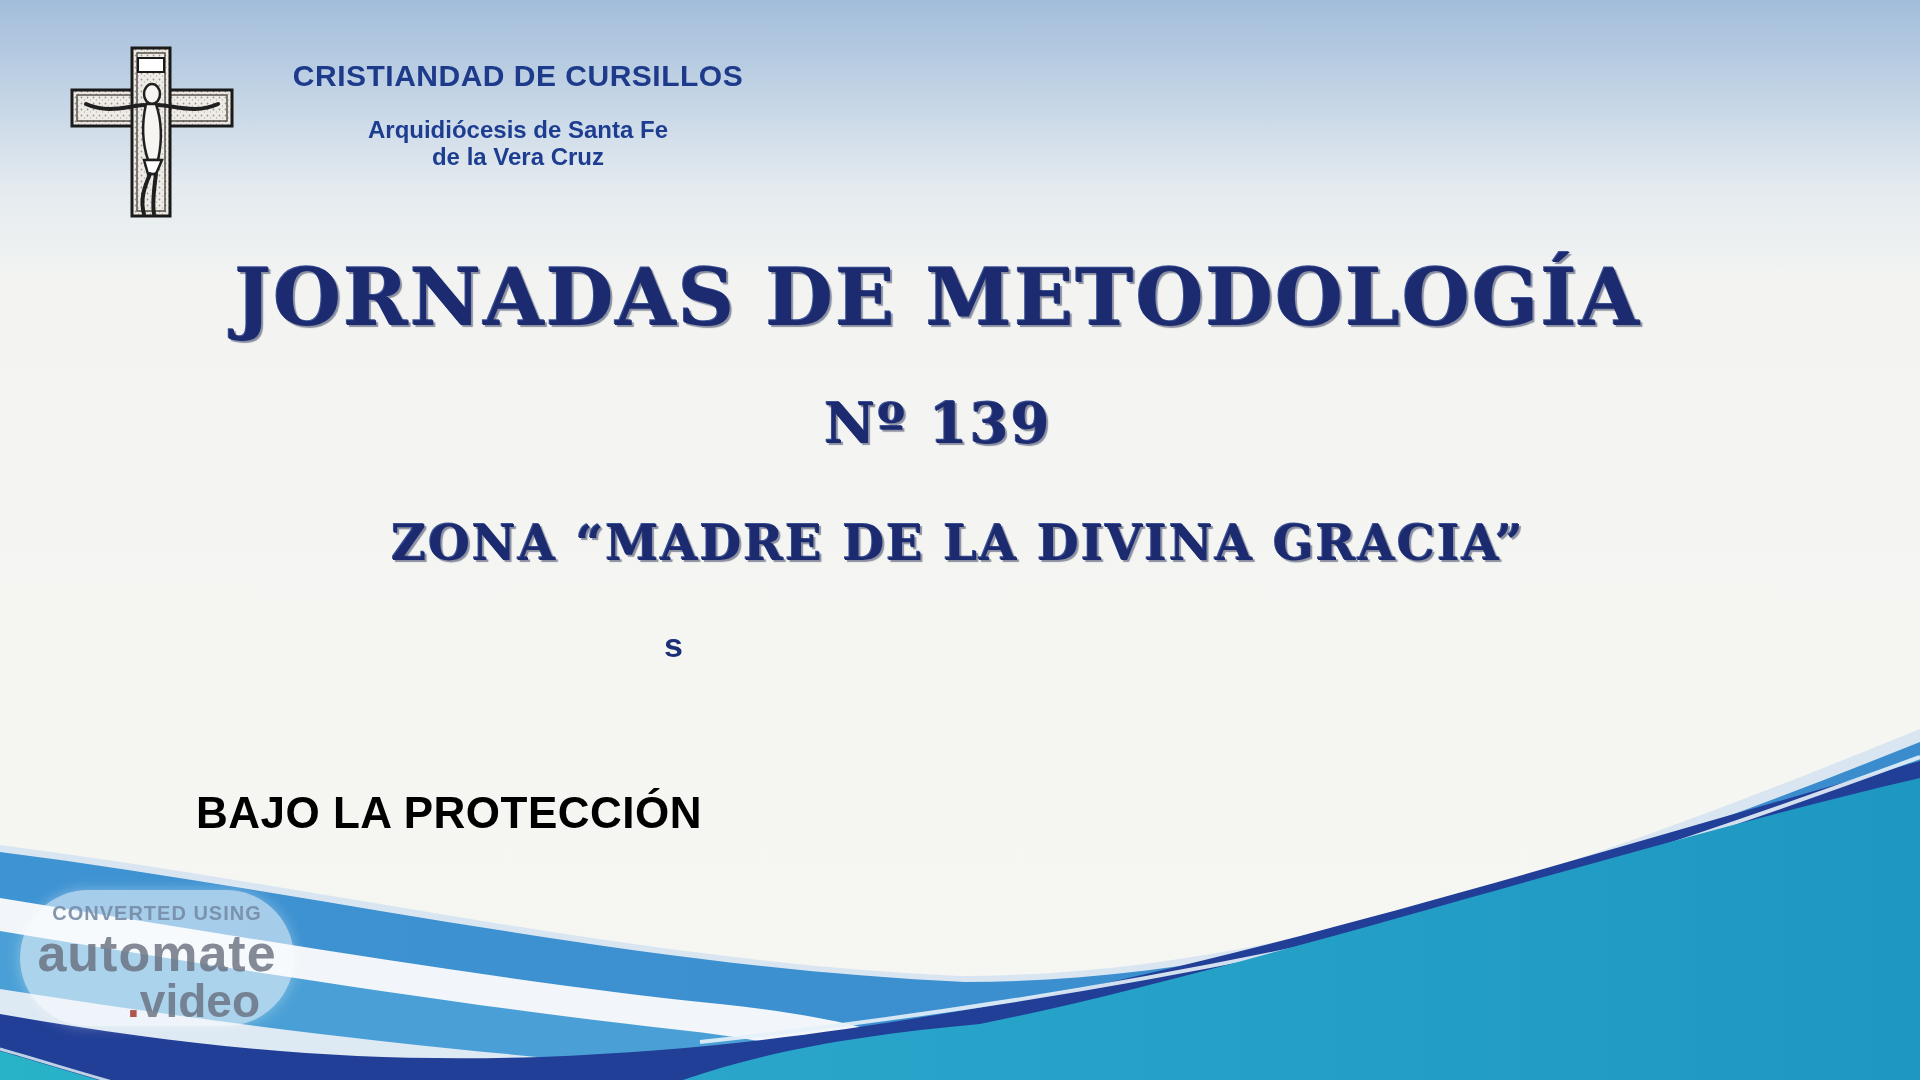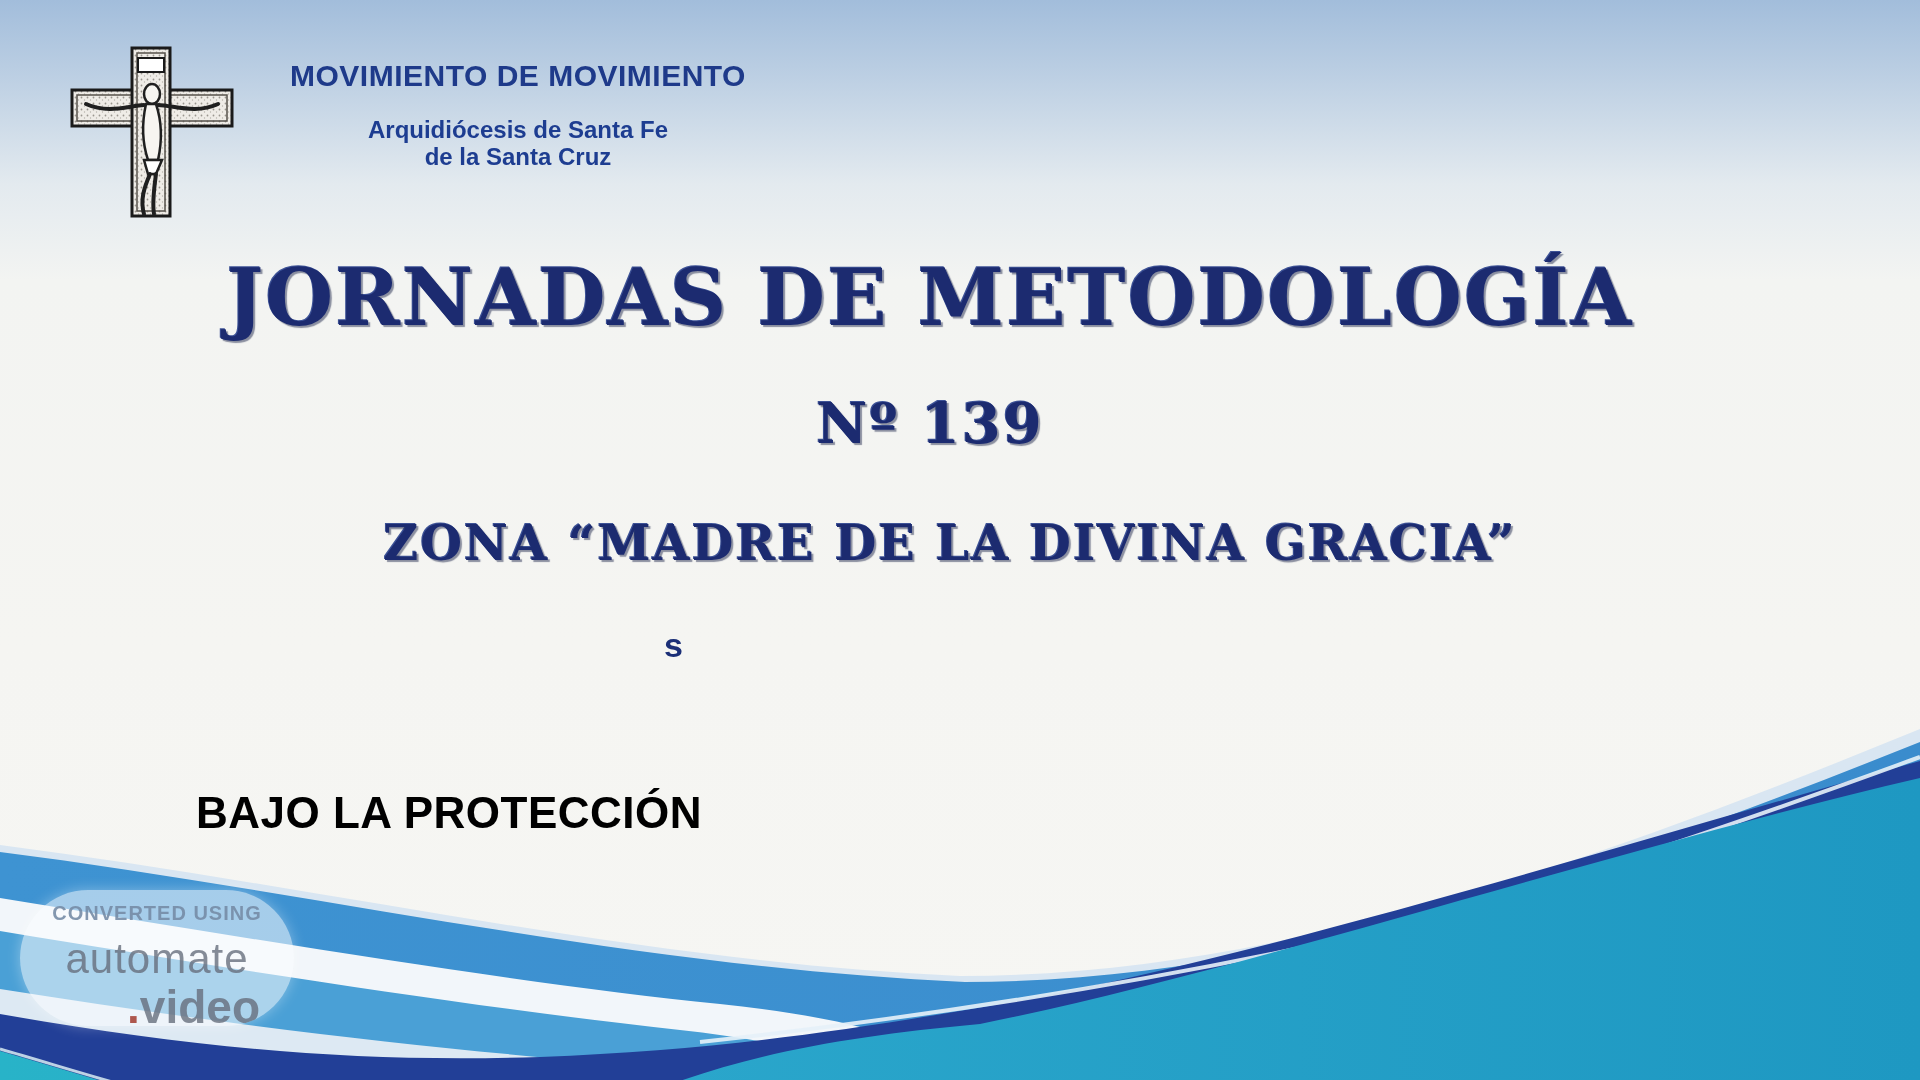--- a/index.html
+++ b/index.html
@@ -17,39 +17,40 @@
   }
   .org-line-big{font-size:30px;line-height:32px;letter-spacing:.5px;}
   .org-gap{height:24px;}
   .org-line-small{font-size:24px;line-height:27px;color:#1d3d91;}
 
   
   .deco{
     font-family:"DejaVu Serif", serif;font-weight:bold;color:#1c2b70;
     text-shadow:2px 2px 1px rgba(10,20,60,.45), -1px -1px 0 #3d5296;
     white-space:nowrap;
+    margin-left:8px;
   }
   .title-1{left:0;top:252px;width:1860px;text-align:center;font-size:78px;letter-spacing:2px;}
   .title-2{left:0;top:390px;width:1860px;text-align:center;font-size:56px;letter-spacing:2px;}
   .subtitle{left:0;top:515px;width:1860px;text-align:center;font-size:48px;letter-spacing:2px;padding-left:20px;}
   .stray-s{left:664px;top:626px;font-size:34px;font-weight:bold;color:#1b2f77;}
   .footer-line{left:196px;top:788px;font-size:44px;font-weight:bold;color:#000000;letter-spacing:.5px;}
 
   
   .wave-svg{left:0;bottom:0;width:1920px;height:430px;display:block;}
 
   
   .watermark{
     left:20px;top:890px;width:274px;height:136px;border-radius:82px;
     background:rgba(252,253,255,.55);
     box-shadow:0 0 14px rgba(255,255,255,.35);
     text-align:center;overflow:hidden;
   }
   .wm-1{margin-top:12px;font-size:20px;font-weight:bold;letter-spacing:1px;color:rgba(118,140,166,.9);}
-  .wm-2{margin-top:6px;font-size:42px;line-height:56px;font-weight:normal;color:rgba(100,108,122,.78);letter-spacing:1px;}
+  .wm-2{margin-top:0;font-size:52px;line-height:56px;font-weight:bold;color:rgba(100,108,122,.78);letter-spacing:1px;}
   .wm-3{margin-top:-4px;font-size:46px;line-height:48px;font-weight:bold;color:rgba(100,108,122,.78);
         text-align:right;padding-right:34px;}
   .wm-dot{color:rgba(162,59,46,.85);}
 
   
   .crucifix{left:68px;top:42px;width:168px;height:180px;}
 </style>
 </head>
 <body>
 
@@ -75,24 +76,24 @@
     <path d="M150,62 C128,72 108,64 90,63" fill="none" stroke-width="4"></path>
     <ellipse cx="84" cy="52" rx="8" ry="10"></ellipse>
     <path d="M78,62 C74,80 74,100 80,118 L90,118 C94,100 94,80 88,62 Z"></path>
     <path d="M76,118 L94,118 L88,132 L80,132 Z" fill="#ffffff"></path>
     <path d="M82,132 C76,146 72,158 76,172" fill="none" stroke-width="4"></path>
     <path d="M88,132 C86,148 84,160 86,172" fill="none" stroke-width="4"></path>
   </g>
 </svg>
 
 <div class="abs org-block">
-  <div class="org-line-big">MOVIMIENTO DE MOVIMIENTO</div>
+  <div class="org-line-big">CRISTIANDAD DE CURSILLOS</div>
   <div class="org-gap"></div>
   <div class="org-line-small">Arquidiócesis de Santa Fe</div>
-  <div class="org-line-small">de la Santa Cruz</div>
+  <div class="org-line-small">de la Vera Cruz</div>
 </div>
 
 <div class="abs deco title-1">JORNADAS DE METODOLOGÍA</div>
 <div class="abs deco title-2">Nº 139</div>
 <div class="abs deco subtitle">ZONA “MADRE DE LA DIVINA GRACIA”</div>
 <div class="abs stray-s">s</div>
 <div class="abs footer-line">BAJO LA PROTECCIÓN</div>
 
 <svg class="abs wave-svg" viewBox="0 650 1920 430" preserveAspectRatio="none" aria-hidden="true">
   <defs>

